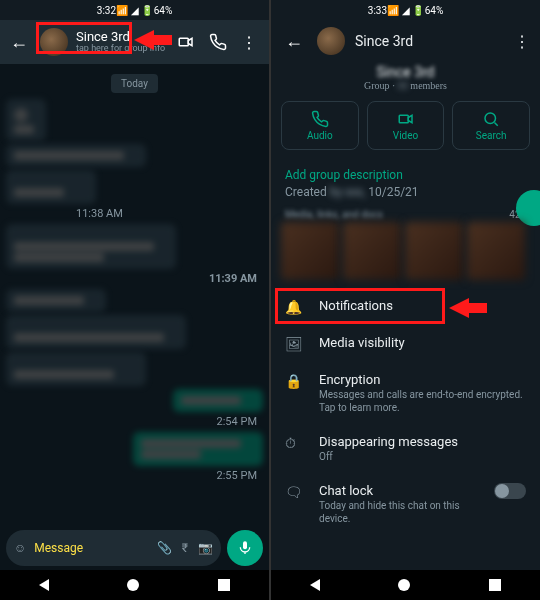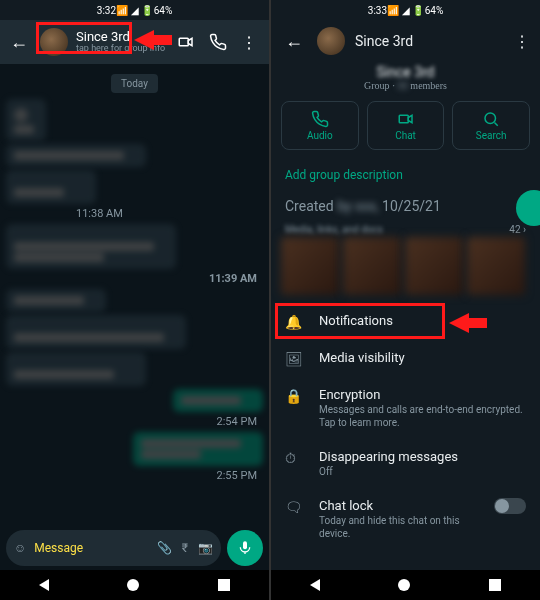--- a/index.html
+++ b/index.html
@@ -124,21 +124,21 @@
     display: flex; justify-content: space-around; padding: 4px 10px 10px;
     gap: 8px;
   }
   .action-btn {
     flex: 1; border: 1px solid #2a3942; border-radius: 8px; padding: 8px 0;
     text-align: center; color: #00a884; font-size: 10px;
   }
   .action-btn svg { width: 18px; height: 18px; stroke: #00a884; fill: none; stroke-width: 2; }
   .section-pad { padding: 8px 14px; }
   .add-desc { color: #00a884; font-size: 12px; }
-  .created { color: #8696a0; font-size: 14px; margin-top: 16px; }
+  .created { color: #8696a0; font-size: 12px; margin-top: 3px; }
   .media-strip {
     display: flex; gap: 4px; padding: 0 10px 8px;
   }
   .media-thumb {
     width: 58px; height: 58px; border-radius: 4px;
     background: linear-gradient(135deg, #4a3020, #2a1810); filter: blur(4px);
   }
   .media-head { display: flex; justify-content: space-between; padding: 2px 14px; font-size: 10px; color: #8696a0; }
   .list-item {
     display: flex; align-items: flex-start; gap: 16px; padding: 10px 14px;
@@ -307,21 +307,21 @@
         <svg viewBox="0 0 24 24">
             <path d="M22 16.92v3a2 2 0 01-2.18 2 19.79 19.79 0 01-8.63-3.07 19.5 19.5 0 01-6-6 19.79 19.79 0 01-3.07-8.67A2 2 0 014.11 2h3a2 2 0 012 1.72c.127.96.362 1.903.7 2.81a2 2 0 01-.45 2.11L8.09 9.91a16 16 0 006 6l1.27-1.27a2 2 0 012.11-.45c.907.339 1.85.573 2.81.7A2 2 0 0122 16.92z"></path>
           </svg>
         <div>Audio</div>
       </div>
       <div class="action-btn">
         <svg viewBox="0 0 24 24">
             <rect x="3" y="7" width="12" height="10" rx="1"></rect>
             <path d="M15 10l5-3v10l-5-3z"></path>
           </svg>
-        <div>Chat</div>
+        <div>Video</div>
       </div>
       <div class="action-btn">
         <svg viewBox="0 0 24 24">
             <circle cx="11" cy="11" r="7"></circle>
             <path d="M21 21l-4.35-4.35"></path>
           </svg>
         <div>Search</div>
       </div>
     </div>
 

